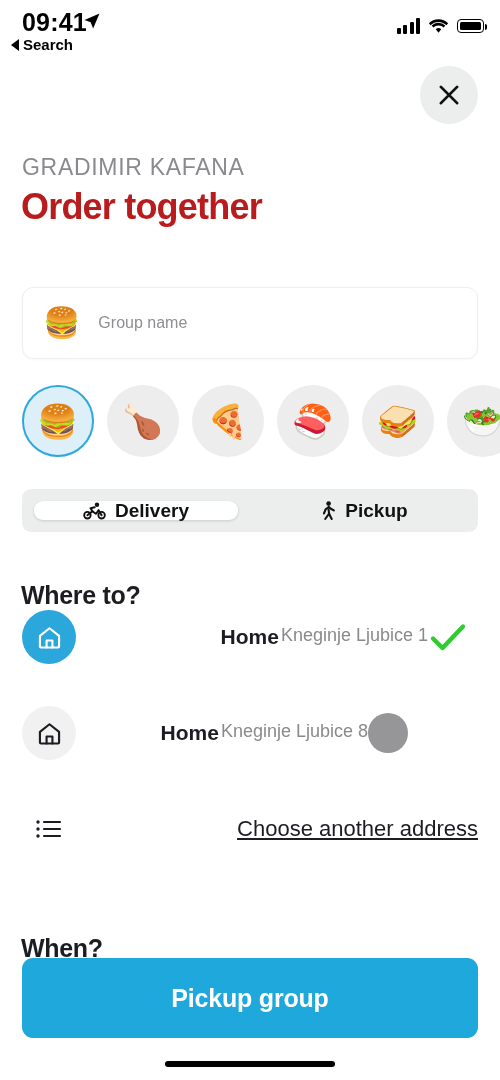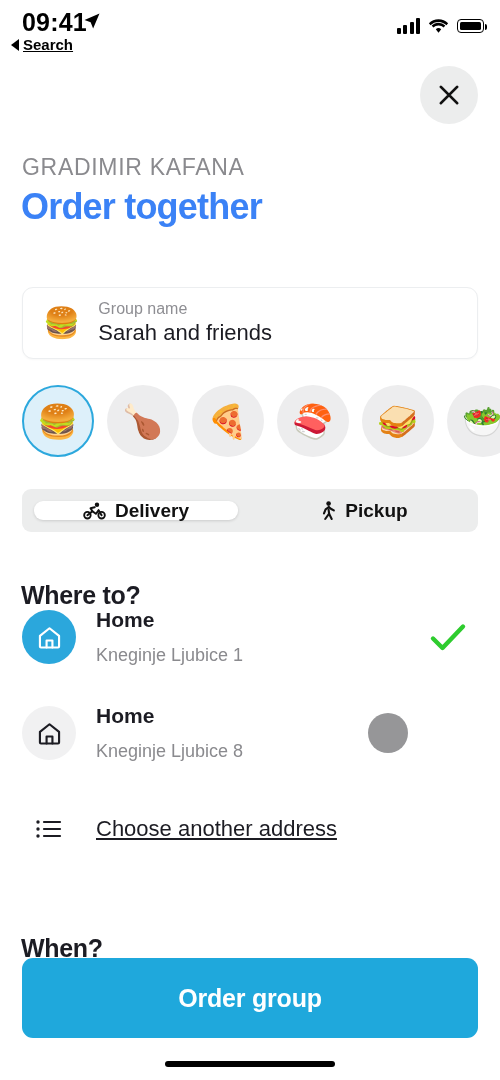--- a/index.html
+++ b/index.html
@@ -22,21 +22,21 @@
     letter-spacing:0.2px;
   }
   .sb-loc {
     position:absolute; left:83px; top:12px;
     width:18px; height:18px; color:#000;
   }
   .sb-loc svg { display:block; width:18px; height:18px; }
   .sb-back {
     position:absolute; left:11px; top:36px;
     font-size:15px; font-weight:700; color:#000;
-    display:flex; align-items:center; gap:4px;text-decoration:underline;
+    display:flex; align-items:center; gap:4px;
   }
   .sb-back .caret {
     display:inline-block; width:0; height:0;
     border-top:6px solid transparent;
     border-bottom:6px solid transparent;
     border-right:8px solid #000;
   }
   .sb-right {
     position:absolute; right:16px; top:18px;
     display:flex; align-items:center; gap:8px;
@@ -67,21 +67,21 @@
   }
   .close-btn svg { width:26px; height:26px; display:block; }
 
   
   .eyebrow {
     position:absolute; left:22px; top:154px;
     font-size:23px; color:#8a8a8e; letter-spacing:0.7px;
   }
   .page-title {
     position:absolute; left:21px; top:186px;
-    font-size:36px; font-weight:700; color:#3b82f6;
+    font-size:36px; font-weight:700; color:#b91c1c;
     letter-spacing:-0.8px;
   }
 
   
   .group-field {
     position:absolute; left:22px; top:287px;
     width:456px; height:72px;
     background:#fff; border:1.4px solid #eceef0; border-radius:11px;
     display:flex; align-items:center; padding-left:20px;
     box-shadow:0 1px 2px rgba(0,0,0,0.03);
@@ -152,21 +152,21 @@
   .addr-icon {
     flex:0 0 auto; width:54px; height:54px; border-radius:50%;
     display:flex; align-items:center; justify-content:center;
     margin-right:20px;
   }
   .addr-icon.blue { background:#2ba7dc; }
   .addr-icon.gray { background:#f1f1f2; }
   .addr-icon.plain { background:transparent; }
   .addr-icon svg { display:block; }
 
-  .addr-texts { display:flex; flex-direction:column; gap:12px; flex:1;justify-content:flex-end; }
+  .addr-texts { display:flex; flex-direction:row; gap:2px; flex:1;justify-content:flex-end; }
   .addr-title { font-size:21px; font-weight:700; color:#1c1c23; line-height:1.2; }
   .addr-sub   { font-size:18px; color:#8a8a8e; line-height:1.25; }
   .addr-title.reg { font-weight:400; font-size:22px;text-decoration:underline; }
 
   .addr-check { flex:0 0 auto; width:42px; margin-right:8px; }
   .addr-check svg { display:block; }
   .addr-dot {
     flex:0 0 auto; width:40px; height:40px; border-radius:50%;
     background:#969698; margin-right:70px;
   }
@@ -229,21 +229,20 @@
     </svg>
   </button>
 
   <div class="eyebrow">GRADIMIR KAFANA</div>
   <h1 class="page-title">Order together</h1>
 
   <div class="group-field">
     <span class="group-emoji">🍔</span>
     <span class="group-texts">
       <span class="group-label">Group name</span>
-      <span class="group-value">Sarah and friends</span>
     </span>
   </div>
 
   <div class="emoji-row">
     <button class="emoji-chip selected">🍔</button>
     <button class="emoji-chip">🍗</button>
     <button class="emoji-chip">🍕</button>
     <button class="emoji-chip">🍣</button>
     <button class="emoji-chip">🥪</button>
     <button class="emoji-chip">🥗</button>
@@ -316,17 +315,17 @@
         <path d="M9 5h16M9 12h16M9 19h16"></path>
       </svg>
     </span>
     <span class="addr-texts">
       <span class="addr-title reg">Choose another address</span>
     </span>
   </div>
 
   <h2 class="section-head head-when">When?</h2>
 
-  <button class="cta">Order group</button>
+  <button class="cta">Pickup group</button>
 
   <div class="home-ind"></div>
 
 </div>
 
 </body></html>

